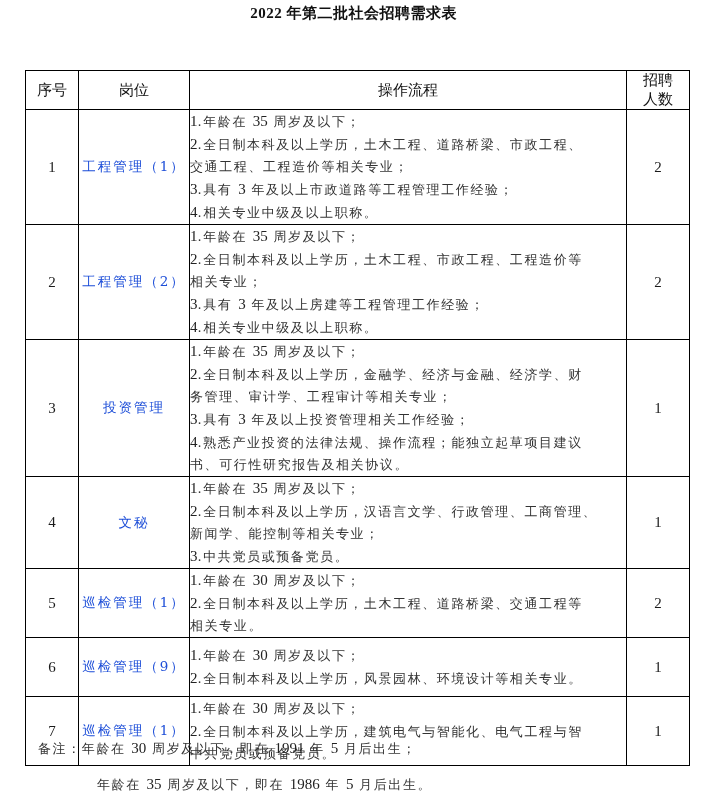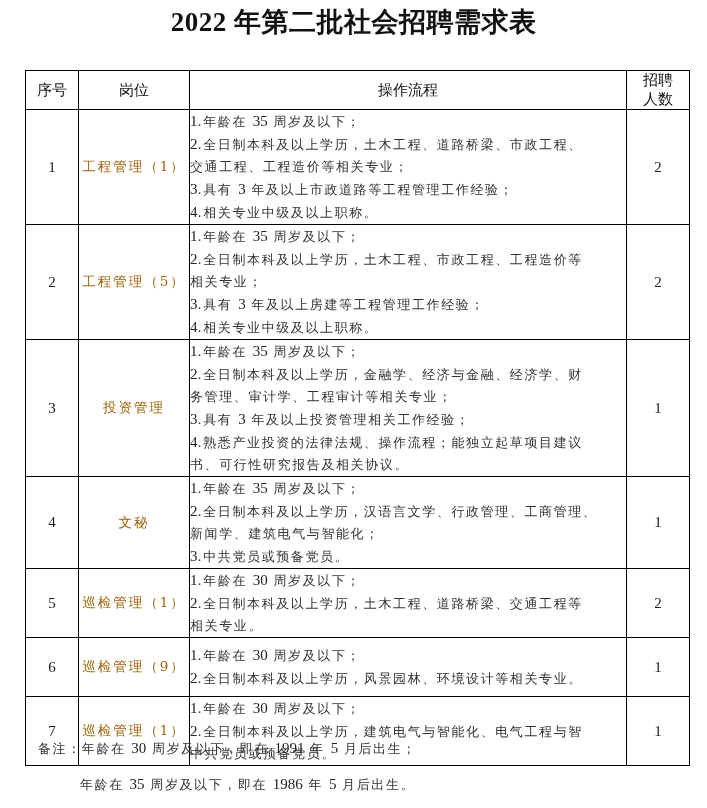--- a/index.html
+++ b/index.html
@@ -1,35 +1,35 @@
 <!DOCTYPE html>
 <html><head>
 <meta charset="utf-8">
 <style>
   html, body { margin:0; padding:0; background:#ffffff; }
   body { width:707px; height:808px; position:relative; overflow:hidden; color:#1a1a1a; }
   .title {
     position:absolute; left:0; top:4px; width:707px; text-align:center;
-    font-family:"Liberation Serif","DejaVu Serif",serif; font-size:27px; font-weight:bold;
+    font-family:"Liberation Serif","DejaVu Serif",serif; font-size:15px; font-weight:bold;
     letter-spacing:0.5px; color:#111;
   }
   table.recruit {
     position:absolute; left:25px; top:70px; width:664px;
     border-collapse:collapse; table-layout:fixed;
     font-family:"DejaVu Serif","Liberation Serif",serif;
   }
   table.recruit td, table.recruit th {
     border:1.5px solid #000; padding:0; vertical-align:middle;
   }
   th {
     font-family:"DejaVu Sans","Liberation Sans",sans-serif; font-weight:normal;
     font-size:15px; color:#111; text-align:center; line-height:19px;
   }
   td.c-idx { text-align:center; font-size:15px; font-family:"Liberation Serif",serif; }
-  td.c-pos { text-align:center; font-size:13.5px; letter-spacing:2px; color:#a16207; }
+  td.c-pos { text-align:center; font-size:13.5px; letter-spacing:2px; color:#1d4ed8; }
   td.c-req { padding:1px 4px 1px 7px; font-size:13px; letter-spacing:1.6px; line-height:22px; color:#333; }
   td.c-req .num { font-family:"Liberation Serif",serif; font-size:15px; letter-spacing:0; color:#222; }
   td.c-cnt { text-align:center; font-size:15px; font-family:"Liberation Serif",serif; }
   .req-line { display:block; white-space:nowrap; overflow:hidden; }
   .notes {
     position:absolute; left:38px; font-family:"DejaVu Serif","Liberation Serif",serif;
     font-size:13px; letter-spacing:1.6px; color:#333;
   }
   .notes .num { font-family:"Liberation Serif",serif; font-size:15px; letter-spacing:0; color:#222; }
 </style>
@@ -64,21 +64,21 @@
           <span class="req-line"><span class="num">1</span>.年龄在 <span class="num">35</span> 周岁及以下；</span>
           <span class="req-line"><span class="num">2</span>.全日制本科及以上学历，土木工程、道路桥梁、市政工程、</span>
           <span class="req-line">交通工程、工程造价等相关专业；</span>
           <span class="req-line"><span class="num">3</span>.具有 <span class="num">3</span> 年及以上市政道路等工程管理工作经验；</span>
           <span class="req-line"><span class="num">4</span>.相关专业中级及以上职称。</span>
         </td>
         <td class="c-cnt">2</td>
       </tr>
       <tr style="height: 107px;">
         <td class="c-idx">2</td>
-        <td class="c-pos">工程管理（5）</td>
+        <td class="c-pos">工程管理（2）</td>
         <td class="c-req">
           <span class="req-line"><span class="num">1</span>.年龄在 <span class="num">35</span> 周岁及以下；</span>
           <span class="req-line"><span class="num">2</span>.全日制本科及以上学历，土木工程、市政工程、工程造价等</span>
           <span class="req-line">相关专业；</span>
           <span class="req-line"><span class="num">3</span>.具有 <span class="num">3</span> 年及以上房建等工程管理工作经验；</span>
           <span class="req-line"><span class="num">4</span>.相关专业中级及以上职称。</span>
         </td>
         <td class="c-cnt">2</td>
       </tr>
       <tr style="height: 129px;">
@@ -93,21 +93,21 @@
           <span class="req-line">书、可行性研究报告及相关协议。</span>
         </td>
         <td class="c-cnt">1</td>
       </tr>
       <tr style="height: 81px;">
         <td class="c-idx">4</td>
         <td class="c-pos">文秘</td>
         <td class="c-req">
           <span class="req-line"><span class="num">1</span>.年龄在 <span class="num">35</span> 周岁及以下；</span>
           <span class="req-line"><span class="num">2</span>.全日制本科及以上学历，汉语言文学、行政管理、工商管理、</span>
-          <span class="req-line">新闻学、建筑电气与智能化；</span>
+          <span class="req-line">新闻学、能控制等相关专业；</span>
           <span class="req-line"><span class="num">3</span>.中共党员或预备党员。</span>
         </td>
         <td class="c-cnt">1</td>
       </tr>
       <tr style="height: 64px;">
         <td class="c-idx">5</td>
         <td class="c-pos">巡检管理（1）</td>
         <td class="c-req">
           <span class="req-line"><span class="num">1</span>.年龄在 <span class="num">30</span> 周岁及以下；</span>
           <span class="req-line"><span class="num">2</span>.全日制本科及以上学历，土木工程、道路桥梁、交通工程等</span>
@@ -131,13 +131,13 @@
           <span class="req-line"><span class="num">1</span>.年龄在 <span class="num">30</span> 周岁及以下；</span>
           <span class="req-line"><span class="num">2</span>.全日制本科及以上学历，建筑电气与智能化、电气工程与智</span>
           <span class="req-line">中共党员或预备党员。</span>
         </td>
         <td class="c-cnt">1</td>
       </tr>
     </tbody>
 </table>
 
 <div class="notes" style="top:740px;" id="note1">备注：年龄在 <span class="num">30</span> 周岁及以下，即在 <span class="num">1991</span> 年 <span class="num">5</span> 月后出生；</div>
-<div class="notes" style="top:776px; left:80px;" id="note2">年龄在 <span class="num">35</span> 周岁及以下，即在 <span class="num">1986</span> 年 <span class="num">5</span> 月后出生。</div>
+<div class="notes" style="top:776px; left:97px;" id="note2">年龄在 <span class="num">35</span> 周岁及以下，即在 <span class="num">1986</span> 年 <span class="num">5</span> 月后出生。</div>
 
 </body></html>

